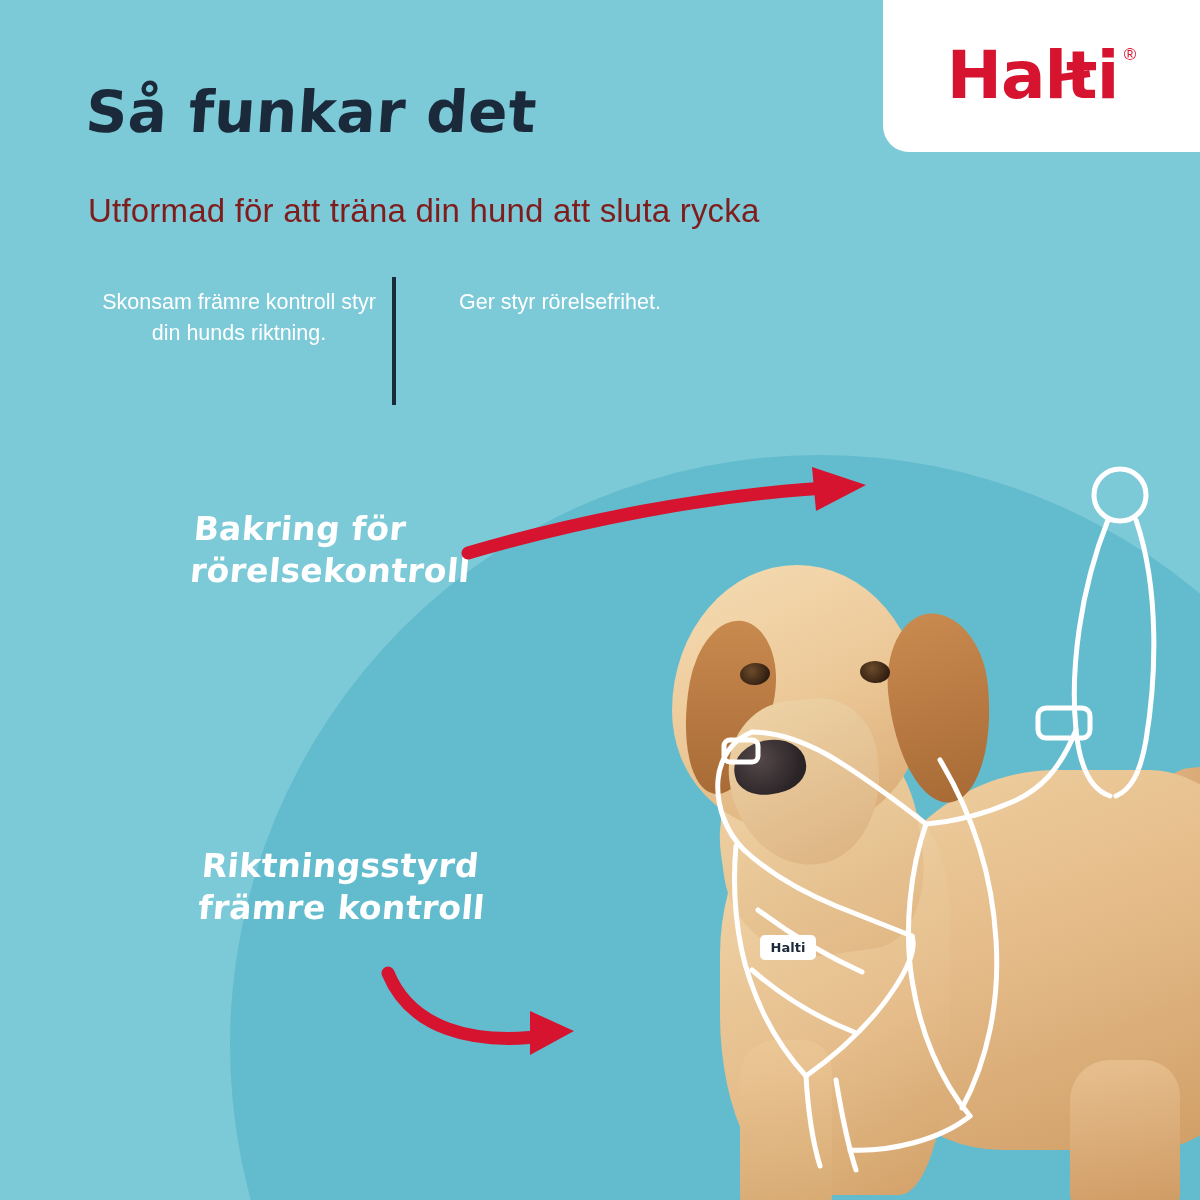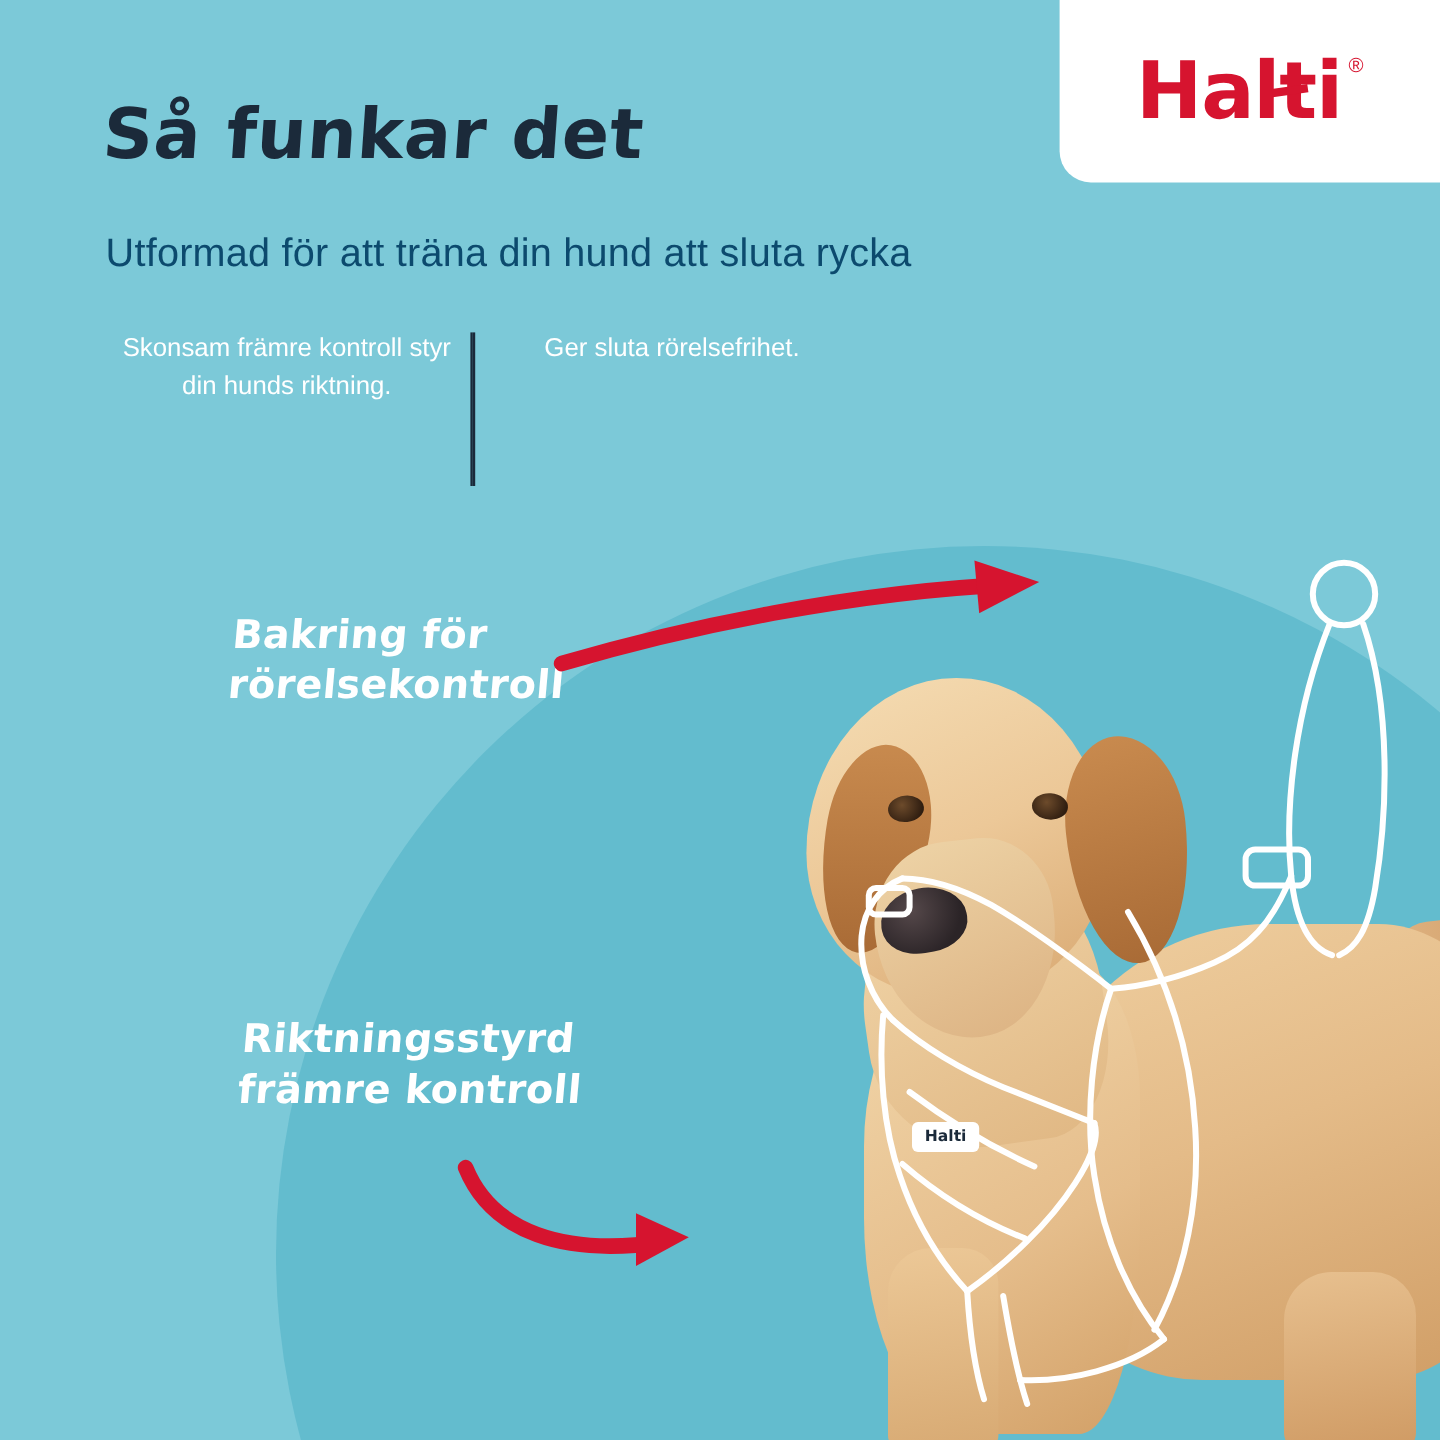--- a/index.html
+++ b/index.html
@@ -85,41 +85,42 @@
     font-family: "DejaVu Sans", sans-serif;
     font-weight: bold;
     font-size: 58px;
     letter-spacing: 0.5px;
     transform: skewX(-4deg);
   }
   .subhead {
     position: absolute;
     left: 88px;
     top: 192px;
-    color: #0c4a6e;
+    color: #7f1d1d;
     font-size: 33px;
     font-weight: 400;
     letter-spacing: 0.2px;
   }
 
   
   .features {
     position: absolute;
     left: 86px;
     top: 275px;
     width: 1040px;
     display: flex;
     align-items: flex-start;
   }
   .feature {
     color: #ffffff;
     font-size: 21.5px;
     line-height: 1.42;
     text-align: center;
     padding: 0 14px;
+    margin-top: 12px;
   }
   .feature.f1 { width: 278px; }
   .feature.f2 { width: 330px; font-weight: 400; }
   .feature.f3 { width: 300px; }
   .divider {
     width: 2px;
     background: #1b2a3a;
     align-self: stretch;
     min-height: 128px;
     margin-top: 2px;
@@ -342,21 +343,21 @@
     </div>
   </div>
 
   <div class="headline">Så funkar det</div>
   <div class="subhead">Utformad för att träna din hund att sluta rycka</div>
 
   <div class="features">
     <div class="feature f1">Skonsam främre kontroll styr din hunds riktning.</div>
     <div class="divider d1"></div>
     <div class="divider d2"></div>
-    <div class="feature f3">Ger sluta rörelsefrihet.</div>
+    <div class="feature f3">Ger styr rörelsefrihet.</div>
   </div>
 
   <div class="callout callout-1">
     <div>Bakring för</div>
     <div>rörelsekontroll</div>
   </div>
   <div class="callout callout-2">
     <div>Riktningsstyrd</div>
     <div>främre kontroll</div>
   </div>

